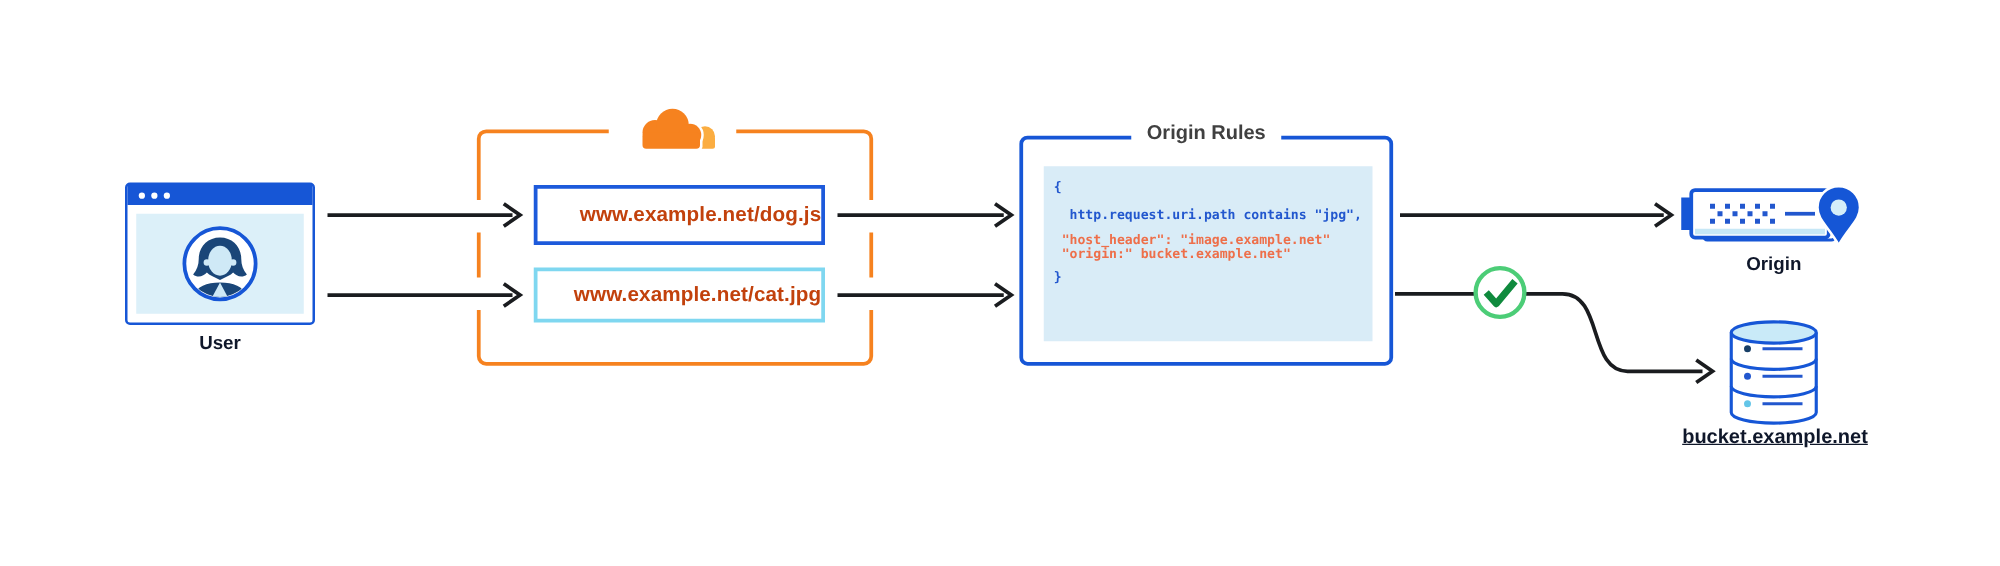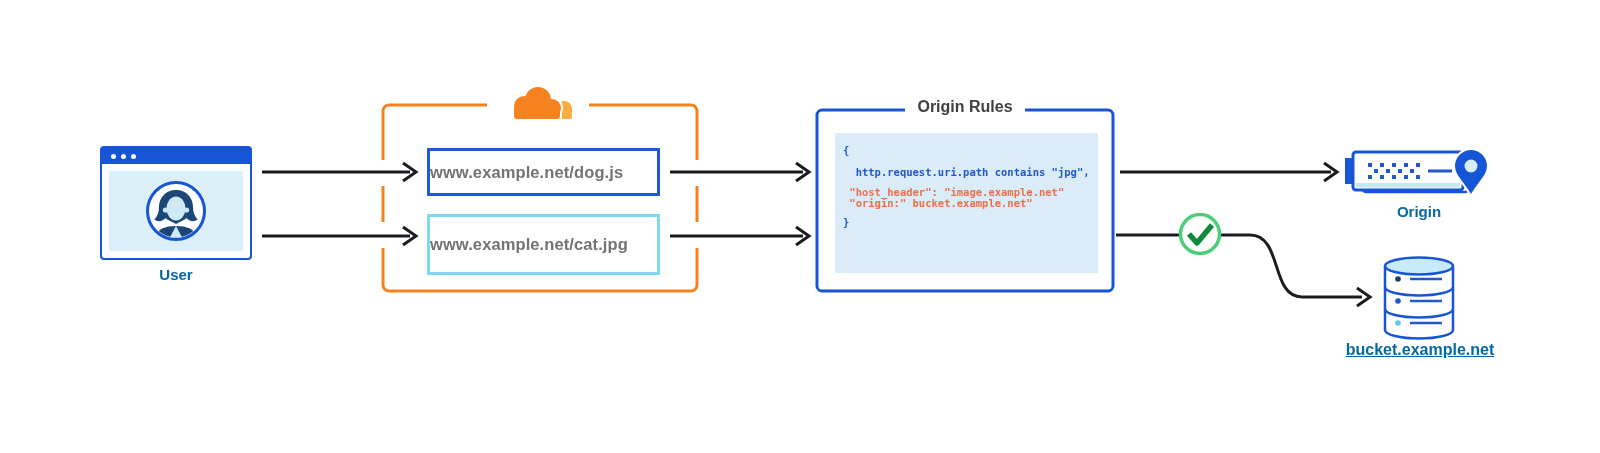--- a/index.html
+++ b/index.html
@@ -10,32 +10,32 @@
   
   .browser{position:absolute;left:100px;top:146px;width:152px;height:114px;
            border:2.5px solid #1656D6;border-radius:4px;background:#fff;box-sizing:border-box;}
   .browser-titlebar{position:absolute;left:0;top:0;right:0;height:16px;background:#1656D6;
            display:flex;align-items:center;gap:5px;padding-left:9px;}
   .tb-dot{width:5px;height:5px;border-radius:50%;background:#fff;}
   .browser-panel{position:absolute;left:7px;right:7px;top:23px;bottom:7px;background:#DCF0F9;
            display:flex;align-items:center;justify-content:center;}
 
   
-  .lbl{position:absolute;transform:translateX(-50%);font-weight:700;color:#0369a1;white-space:nowrap;}
+  .lbl{position:absolute;transform:translateX(-50%);font-weight:700;color:#0f172a;white-space:nowrap;}
   .lbl-user{left:176px;top:266px;font-size:15px;}
   .lbl-origin{left:1419px;top:203px;font-size:15px;}
   .lbl-bucket{left:1420px;top:341px;font-size:16px;text-decoration:underline;}
   .lbl-rules{left:965px;top:98px;font-size:16px;color:#404040;}
 
   
-  .req{position:absolute;left:427px;width:233px;display:flex;align-items:center;justify-content:flex-start;
-       background:#fff;box-sizing:border-box;font-weight:700;font-size:16.5px;color:#737373;
+  .req{position:absolute;left:427px;width:233px;display:flex;align-items:center;justify-content:flex-end;
+       background:#fff;box-sizing:border-box;font-weight:700;font-size:16.5px;color:#c2410c;
        letter-spacing:.1px;white-space:nowrap;}
   .req-dog{top:148px;height:48px;border:3px solid #1D5ADB;}
-  .req-cat{top:214px;height:61px;border:3px solid #7FD7F0;}
+  .req-cat{top:214px;height:44px;border:3px solid #7FD7F0;}
 
   
   .code-panel{position:absolute;left:835px;top:133px;width:263px;height:140px;background:#D9ECF7;}
   .cl{position:absolute;left:8px;font-family:"DejaVu Sans Mono",monospace;font-weight:700;
       font-size:10.5px;line-height:12px;white-space:pre;}
   .cl-blue{color:#2257CE;}
   .cl-orange{color:#EE6F4A;}
   .cl1{top:11px;} .cl2{top:33px;} .cl3{top:53px;} .cl4{top:64px;} .cl5{top:83px;}
 </style>
 </head>

